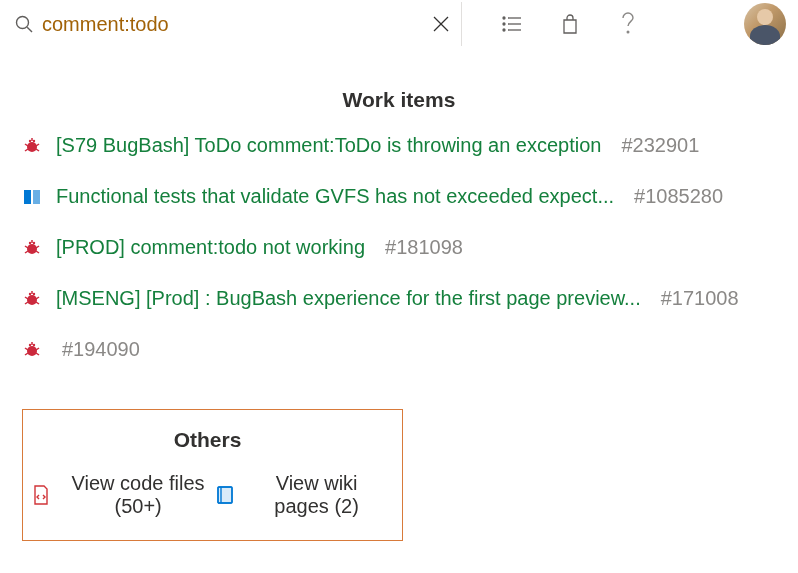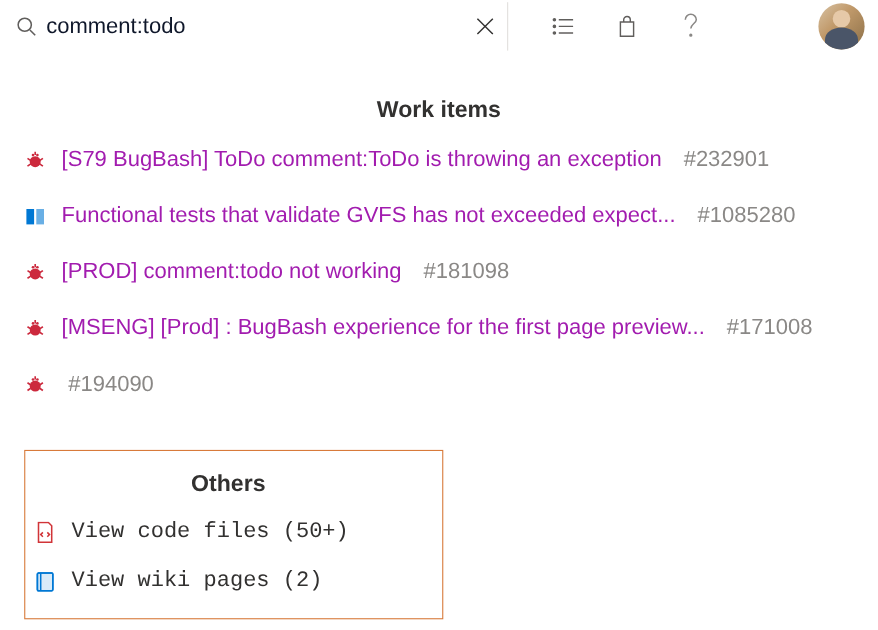--- a/index.html
+++ b/index.html
@@ -31,21 +31,21 @@
     display: flex;
     align-items: center;
     justify-content: center;
     color: #605e5c;
   }
   .search-input {
     flex: 1;
     border: none;
     outline: none;
     font-size: 20px;
-    color: #0f172a;
+    color: #a16207;
     padding: 4px 6px;
     font-family: inherit;
   }
   .search-clear {
     width: 40px;
     height: 40px;
     display: flex;
     align-items: center;
     justify-content: center;
     cursor: pointer;
@@ -115,21 +115,21 @@
   .wi-icon {
     width: 20px;
     height: 20px;
     flex-shrink: 0;
     display: flex;
     align-items: center;
     justify-content: center;
   }
   .result-text {
     font-size: 20px;
-    color: #a21caf;
+    color: #15803d;
     white-space: nowrap;
   }
   .result-id {
     font-size: 20px;
     color: #8a8886;
     margin-left: 6px;
   }
   .others-box {
     margin-top: 48px;
     border: 1px solid #d87a3a;
@@ -138,23 +138,21 @@
   }
   .others-heading {
     font-size: 21px;
     font-weight: 600;
     margin-bottom: 20px;
     margin-left: 0;
   }
   .others-list {
     list-style: none;
     display: flex;
-    flex-direction: column;
-    gap: 22px;
-    font-family: Liberation Mono, monospace;
+    gap: 4px;
   }
   .others-item {
     display: flex;
     align-items: center;
     gap: 14px;
     cursor: pointer;
     font-size: 20px;
     color: #323130;
   }
 </style>

